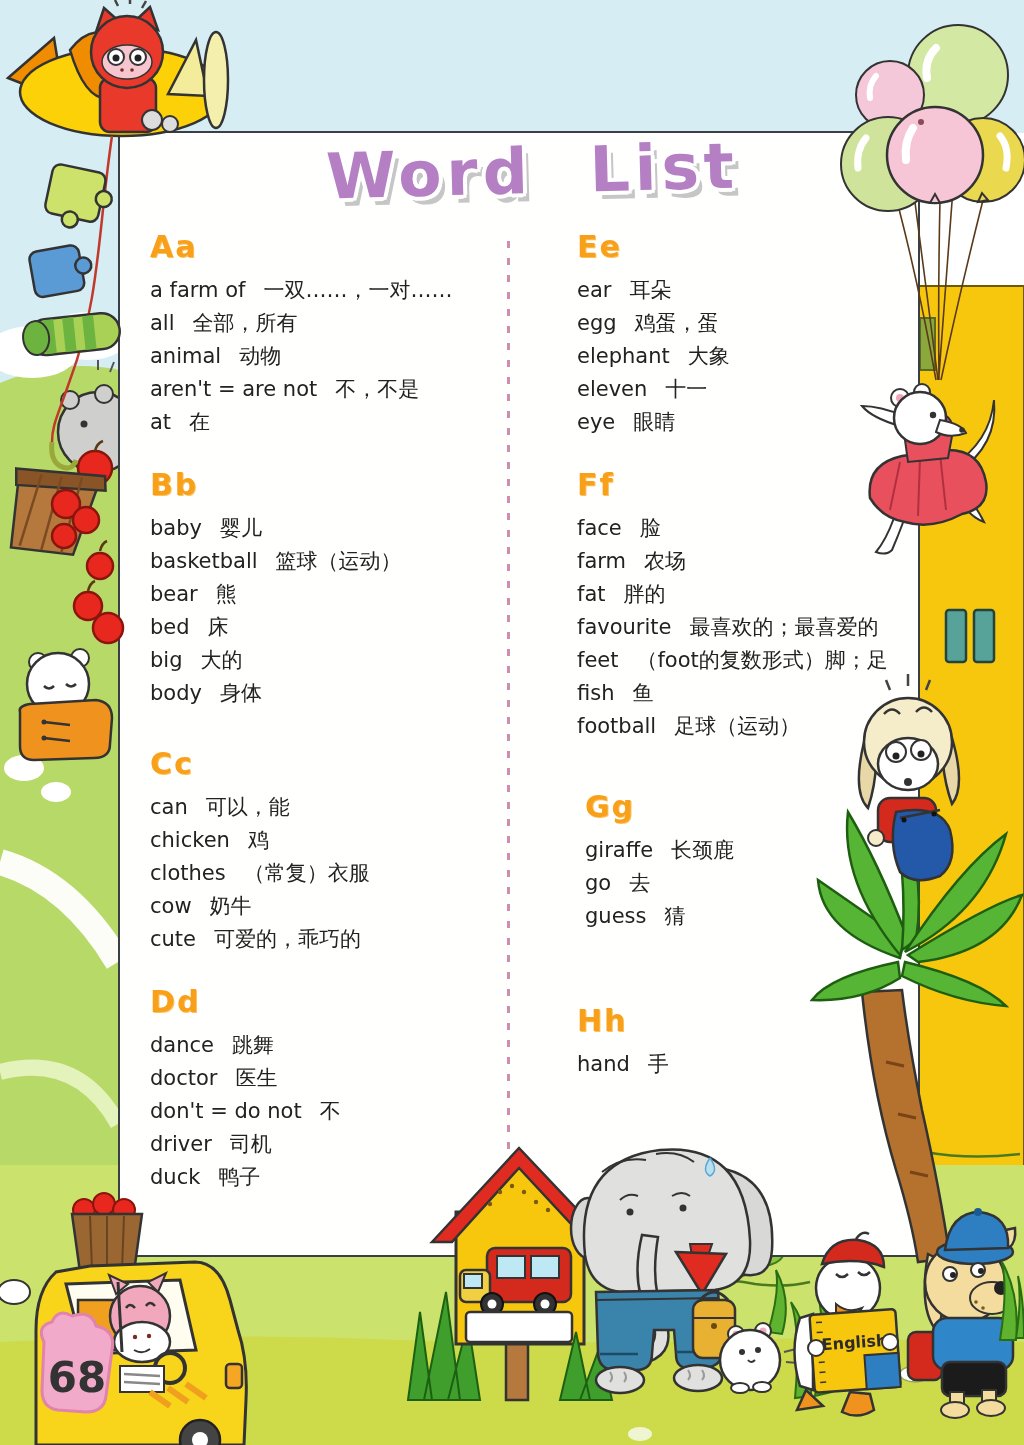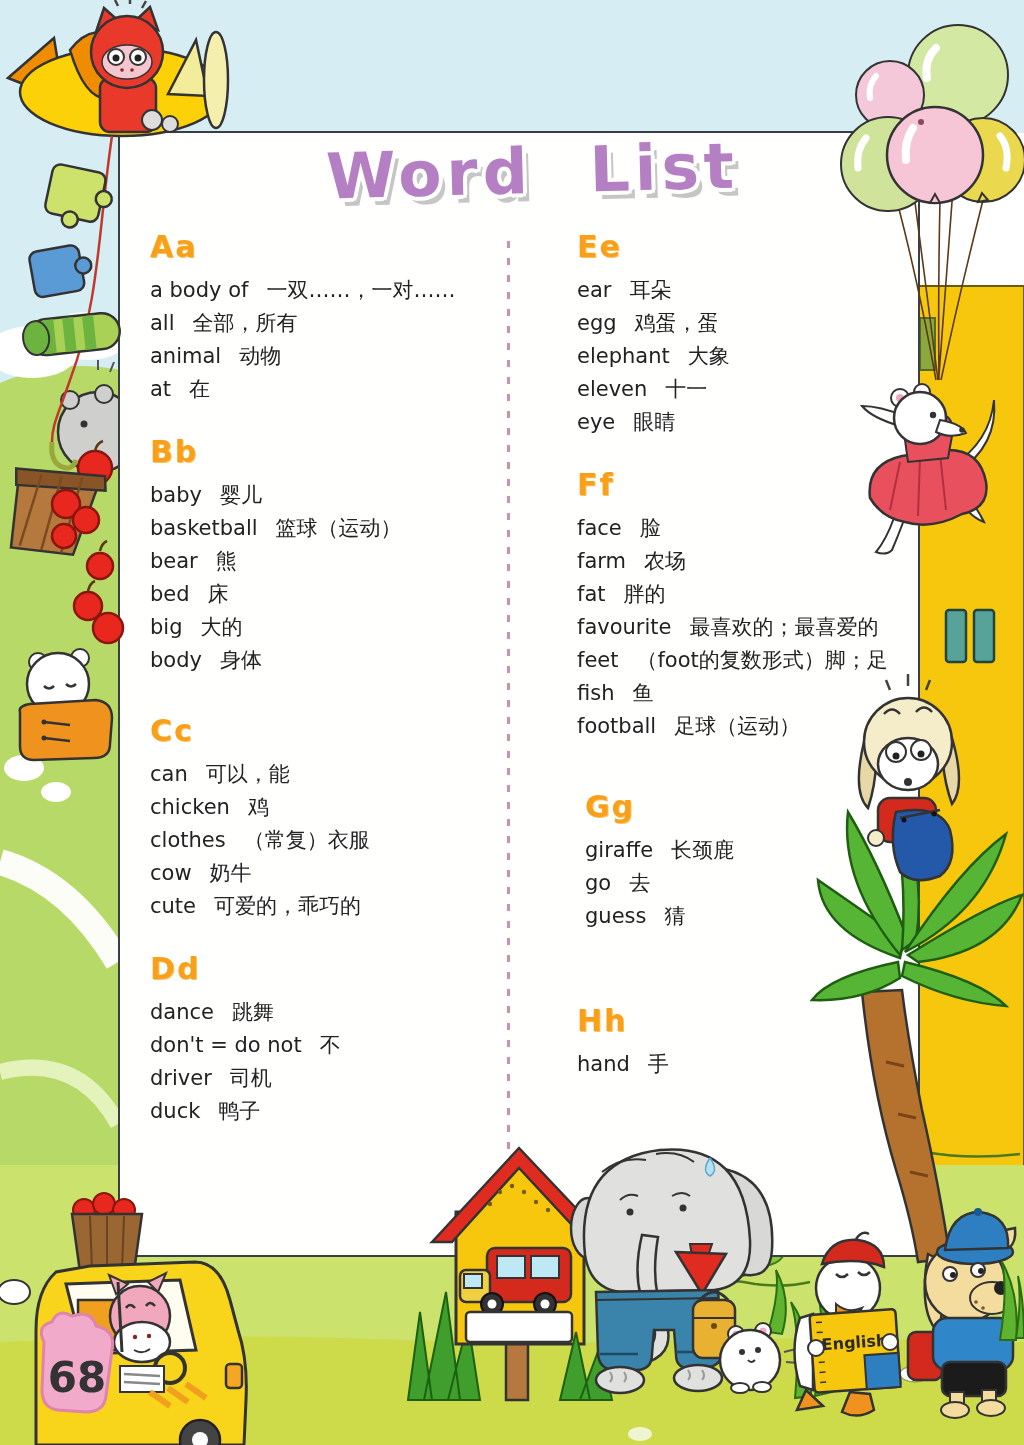--- a/index.html
+++ b/index.html
@@ -92,31 +92,34 @@
     <h1 class="title">Word List</h1>
     <div class="divider"></div>
 
     <div class="col col-left">
 
         <section class="section">
           <h2 class="letter">Aa</h2>
           <div class="entries">
 
               <div class="entry">
-                <span class="word">a body of</span><span class="meaning">一双……，一对……</span>
+                <span class="word">a farm of</span><span class="meaning">一双……，一对……</span>
               </div>
 
               <div class="entry">
                 <span class="word">all</span><span class="meaning">全部，所有</span>
               </div>
 
               <div class="entry">
                 <span class="word">animal</span><span class="meaning">动物</span>
               </div>
 
+              <div class="entry">
+                <span class="word">aren't = are not</span><span class="meaning">不，不是</span>
+              </div>
 
               <div class="entry">
                 <span class="word">at</span><span class="meaning">在</span>
               </div>
             </div>
         </section>
 
         <section class="section">
           <h2 class="letter">Bb</h2>
           <div class="entries">
@@ -174,20 +177,23 @@
         </section>
 
         <section class="section">
           <h2 class="letter">Dd</h2>
           <div class="entries">
 
               <div class="entry">
                 <span class="word">dance</span><span class="meaning">跳舞</span>
               </div>
 
+              <div class="entry">
+                <span class="word">doctor</span><span class="meaning">医生</span>
+              </div>
 
               <div class="entry">
                 <span class="word">don't = do not</span><span class="meaning">不</span>
               </div>
 
               <div class="entry">
                 <span class="word">driver</span><span class="meaning">司机</span>
               </div>
 
               <div class="entry">

